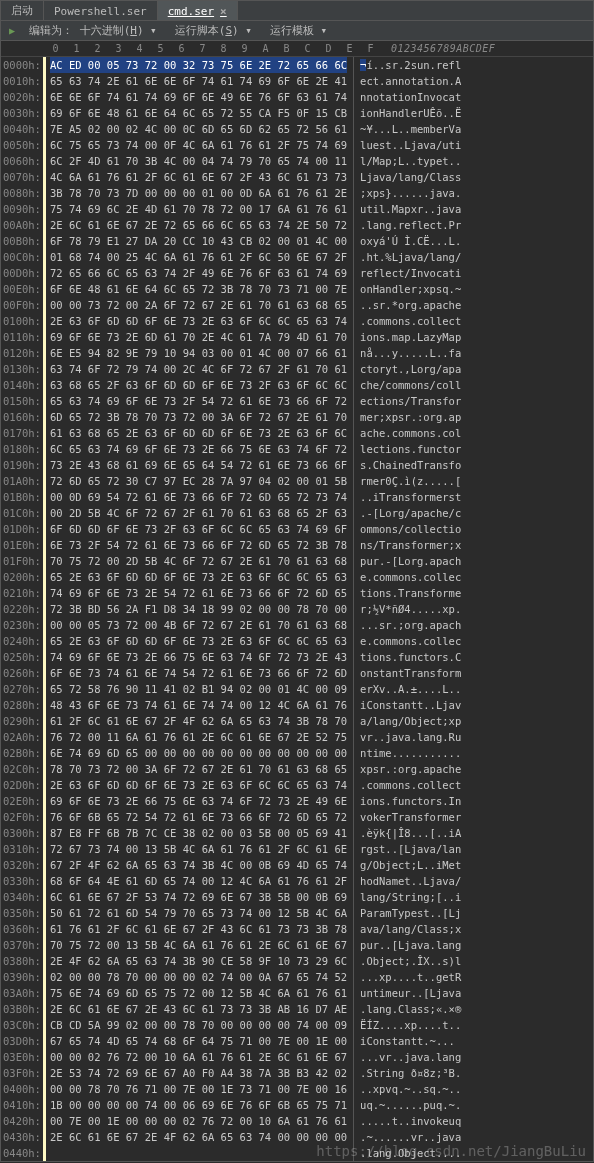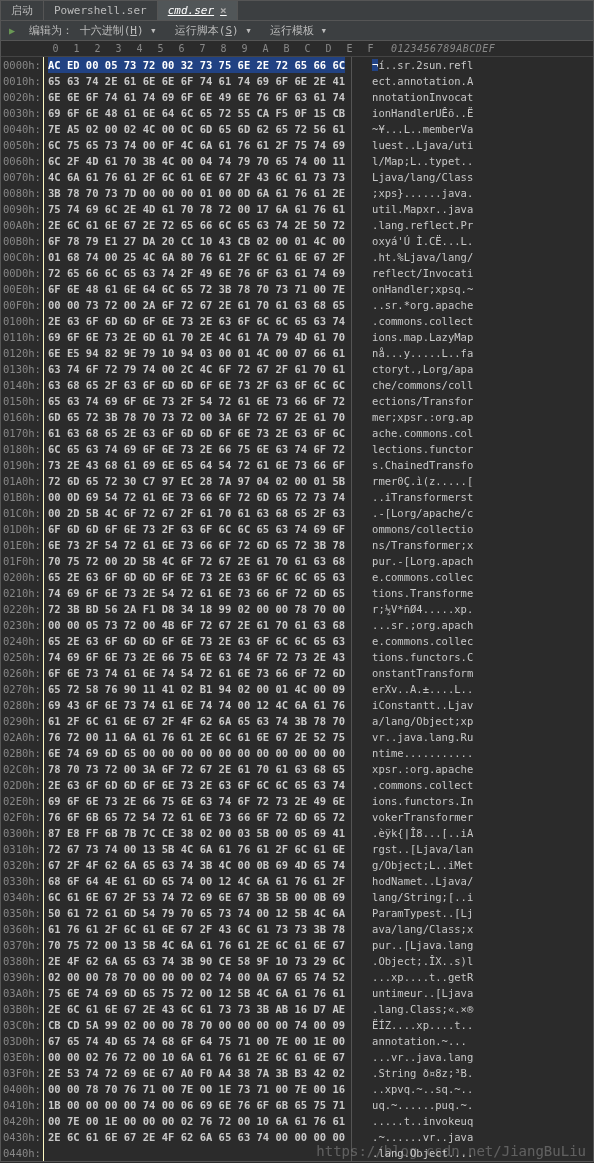--- a/index.html
+++ b/index.html
@@ -18,29 +18,28 @@
     border-bottom: 1px solid #555;
     height: 20px;
     align-items: stretch;
   }
   .tab {
     padding: 2px 10px;
     border-right: 1px solid #555;
     background: #3c3f41;
     color: #bbb;
     display: flex;
-    align-items: center;
+    align-items: flex-end;
     gap: 6px;
     cursor: pointer;
   }
   .tab.active {
     background: #515658;
     color: #fff;
     text-decoration: underline;
-    font-style: italic;
   }
   .tab .close { color: #aaa; font-weight: bold; }
   .menubar {
     display: flex;
     background: #3c3f41;
     border-bottom: 1px solid #555;
     height: 20px;
     align-items: center;
     padding-left: 4px;
     gap: 2px;
@@ -80,45 +79,44 @@
   .ruler .asciicols {
     margin-left: 10px;
     letter-spacing: 0.5px;
     font-style: italic;
   }
   .hexview {
     display: flex;
     background: #2b2b2b;
   }
   .gutter {
-    border-right: 1px solid #fef9c3;
+    border-right: 3px solid #fef9c3;
     padding: 0 2px;
   }
   .gutter .addr {
     color: #888;
     height: 16px;
     line-height: 16px;
     font-size: 10.5px;
     white-space: pre;
   }
   .hexcol {
     padding-left: 4px;
-    font-weight: bold;
   }
   .hexcol .row {
     height: 16px;
     line-height: 16px;
     white-space: pre;
     font-size: 10.5px;
     color: #c8c8c8;
   }
   .hexcol .row.sel { background: #214283; color: #fff; }
   .ascol {
     border-left: 1px solid #555;
-    padding-left: 20px;
+    padding-left: 6px;
     margin-left: 6px;
   }
   .ascol .row {
     height: 16px;
     line-height: 16px;
     white-space: pre;
     font-size: 10.5px;
     color: #c8c8c8;
   }
   .ascol .row .sel { background: #214283; color: #fff; }
@@ -263,21 +261,21 @@
         <div class="row">6E 6E 6F 74 61 74 69 6F 6E 49 6E 76 6F 63 61 74</div>
         <div class="row">69 6F 6E 48 61 6E 64 6C 65 72 55 CA F5 0F 15 CB</div>
         <div class="row">7E A5 02 00 02 4C 00 0C 6D 65 6D 62 65 72 56 61</div>
         <div class="row">6C 75 65 73 74 00 0F 4C 6A 61 76 61 2F 75 74 69</div>
         <div class="row">6C 2F 4D 61 70 3B 4C 00 04 74 79 70 65 74 00 11</div>
         <div class="row">4C 6A 61 76 61 2F 6C 61 6E 67 2F 43 6C 61 73 73</div>
         <div class="row">3B 78 70 73 7D 00 00 00 01 00 0D 6A 61 76 61 2E</div>
         <div class="row">75 74 69 6C 2E 4D 61 70 78 72 00 17 6A 61 76 61</div>
         <div class="row">2E 6C 61 6E 67 2E 72 65 66 6C 65 63 74 2E 50 72</div>
         <div class="row">6F 78 79 E1 27 DA 20 CC 10 43 CB 02 00 01 4C 00</div>
-        <div class="row">01 68 74 00 25 4C 6A 80 76 61 2F 6C 61 6E 67 2F</div>
+        <div class="row">01 68 74 00 25 4C 6A 61 76 61 2F 6C 50 6E 67 2F</div>
         <div class="row">72 65 66 6C 65 63 74 2F 49 6E 76 6F 63 61 74 69</div>
         <div class="row">6F 6E 48 61 6E 64 6C 65 72 3B 78 70 73 71 00 7E</div>
         <div class="row">00 00 73 72 00 2A 6F 72 67 2E 61 70 61 63 68 65</div>
         <div class="row">2E 63 6F 6D 6D 6F 6E 73 2E 63 6F 6C 6C 65 63 74</div>
         <div class="row">69 6F 6E 73 2E 6D 61 70 2E 4C 61 7A 79 4D 61 70</div>
         <div class="row">6E E5 94 82 9E 79 10 94 03 00 01 4C 00 07 66 61</div>
         <div class="row">63 74 6F 72 79 74 00 2C 4C 6F 72 67 2F 61 70 61</div>
         <div class="row">63 68 65 2F 63 6F 6D 6D 6F 6E 73 2F 63 6F 6C 6C</div>
         <div class="row">65 63 74 69 6F 6E 73 2F 54 72 61 6E 73 66 6F 72</div>
         <div class="row">6D 65 72 3B 78 70 73 72 00 3A 6F 72 67 2E 61 70</div>
@@ -291,21 +289,21 @@
         <div class="row">6E 73 2F 54 72 61 6E 73 66 6F 72 6D 65 72 3B 78</div>
         <div class="row">70 75 72 00 2D 5B 4C 6F 72 67 2E 61 70 61 63 68</div>
         <div class="row">65 2E 63 6F 6D 6D 6F 6E 73 2E 63 6F 6C 6C 65 63</div>
         <div class="row">74 69 6F 6E 73 2E 54 72 61 6E 73 66 6F 72 6D 65</div>
         <div class="row">72 3B BD 56 2A F1 D8 34 18 99 02 00 00 78 70 00</div>
         <div class="row">00 00 05 73 72 00 4B 6F 72 67 2E 61 70 61 63 68</div>
         <div class="row">65 2E 63 6F 6D 6D 6F 6E 73 2E 63 6F 6C 6C 65 63</div>
         <div class="row">74 69 6F 6E 73 2E 66 75 6E 63 74 6F 72 73 2E 43</div>
         <div class="row">6F 6E 73 74 61 6E 74 54 72 61 6E 73 66 6F 72 6D</div>
         <div class="row">65 72 58 76 90 11 41 02 B1 94 02 00 01 4C 00 09</div>
-        <div class="row">69 43 6F 6E 73 74 61 6E 74 74 00 12 4C 6A 61 76</div>
+        <div class="row">48 43 6F 6E 73 74 61 6E 74 74 00 12 4C 6A 61 76</div>
         <div class="row">61 2F 6C 61 6E 67 2F 4F 62 6A 65 63 74 3B 78 70</div>
         <div class="row">76 72 00 11 6A 61 76 61 2E 6C 61 6E 67 2E 52 75</div>
         <div class="row">6E 74 69 6D 65 00 00 00 00 00 00 00 00 00 00 00</div>
         <div class="row">78 70 73 72 00 3A 6F 72 67 2E 61 70 61 63 68 65</div>
         <div class="row">2E 63 6F 6D 6D 6F 6E 73 2E 63 6F 6C 6C 65 63 74</div>
         <div class="row">69 6F 6E 73 2E 66 75 6E 63 74 6F 72 73 2E 49 6E</div>
         <div class="row">76 6F 6B 65 72 54 72 61 6E 73 66 6F 72 6D 65 72</div>
         <div class="row">87 E8 FF 6B 7B 7C CE 38 02 00 03 5B 00 05 69 41</div>
         <div class="row">72 67 73 74 00 13 5B 4C 6A 61 76 61 2F 6C 61 6E</div>
         <div class="row">67 2F 4F 62 6A 65 63 74 3B 4C 00 0B 69 4D 65 74</div>
@@ -382,21 +380,21 @@
         <div class="row">hodNamet..Ljava/</div>
         <div class="row">lang/String;[..i</div>
         <div class="row">ParamTypest..[Lj</div>
         <div class="row">ava/lang/Class;x</div>
         <div class="row">pur..[Ljava.lang</div>
         <div class="row">.Object;.ÎX..s)l</div>
         <div class="row">...xp....t..getR</div>
         <div class="row">untimeur..[Ljava</div>
         <div class="row">.lang.Class;«.×®</div>
         <div class="row">ËÍZ....xp....t..</div>
-        <div class="row">annotation.~...</div>
+        <div class="row">iConstantt.~...</div>
         <div class="row">...vr..java.lang</div>
         <div class="row">.String ð¤8z;³B.</div>
         <div class="row">..xpvq.~..sq.~..</div>
         <div class="row">uq.~......puq.~.</div>
         <div class="row">.....t..invokeuq</div>
         <div class="row">.~......vr..java</div>
         <div class="row">.lang.Object....</div>
       </div>
   </div>
 </div>

